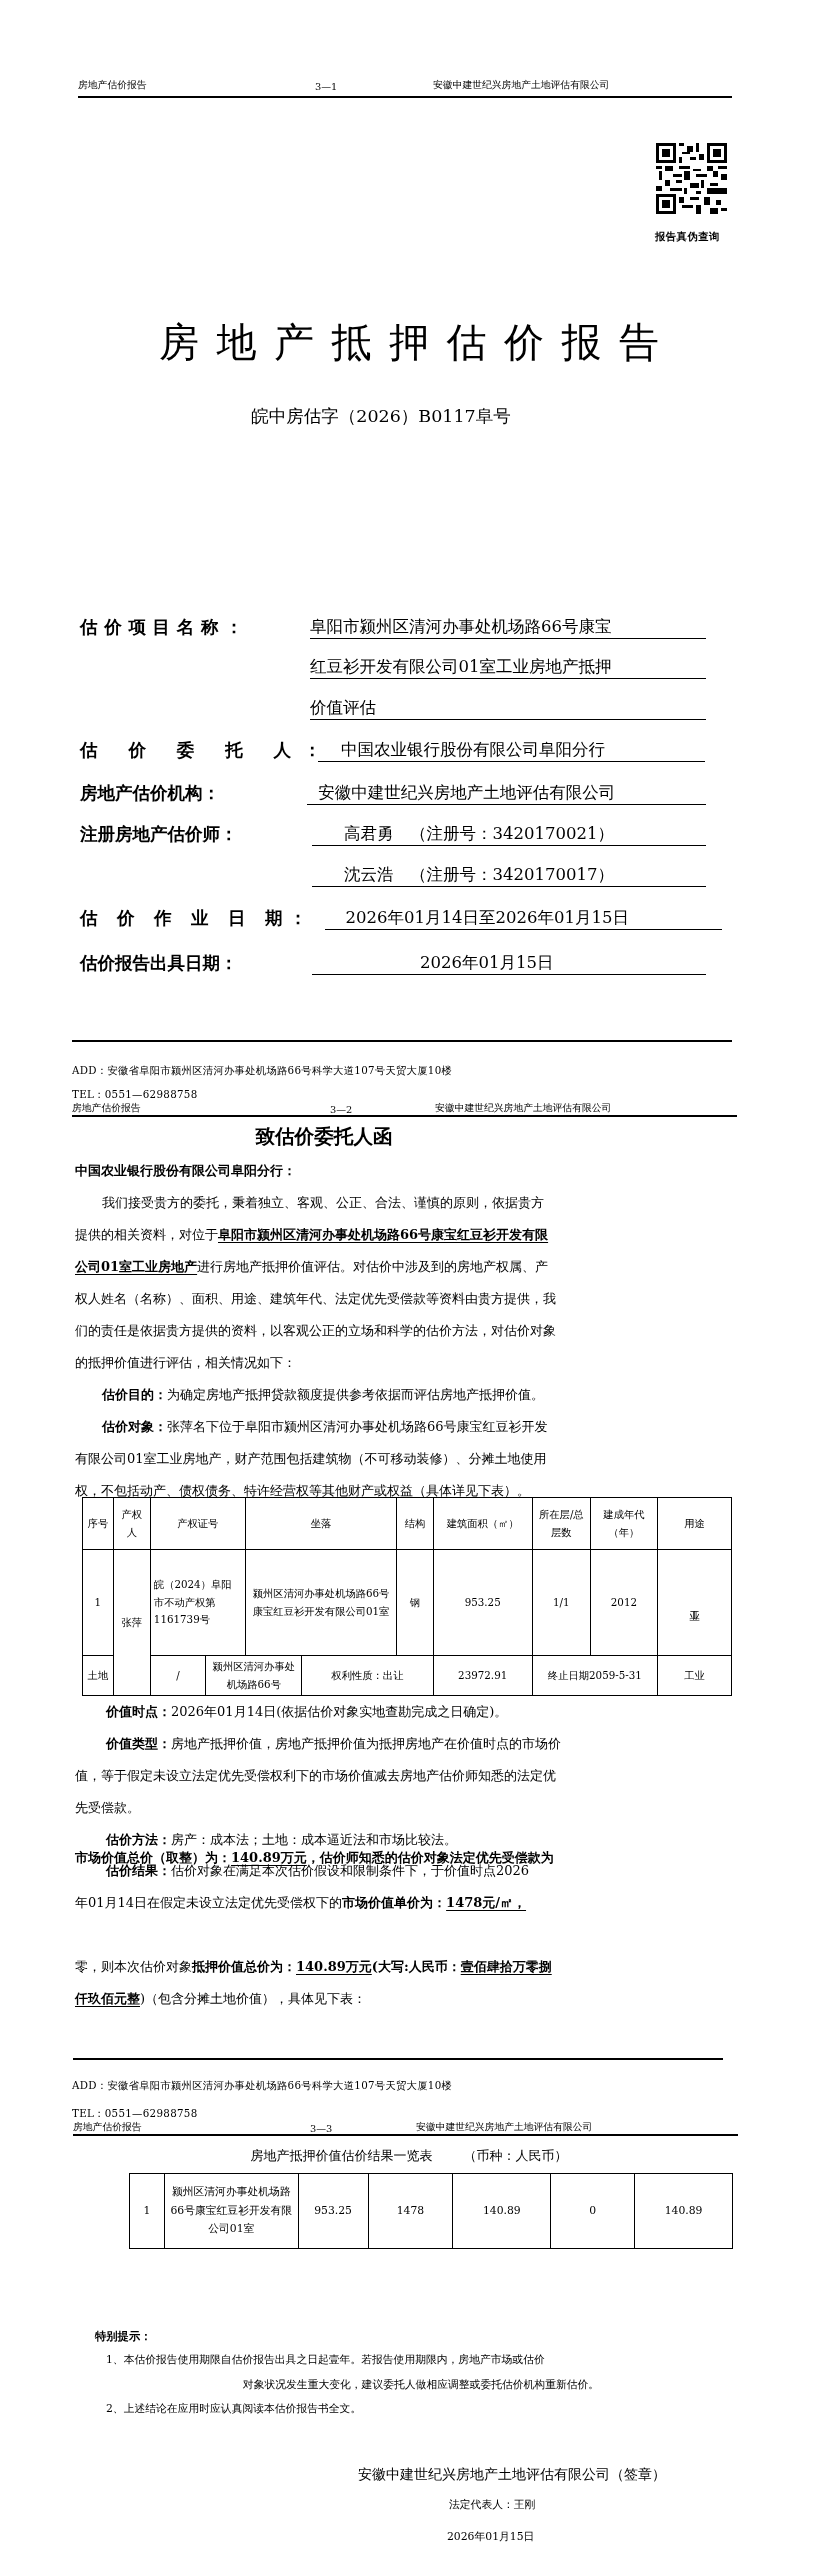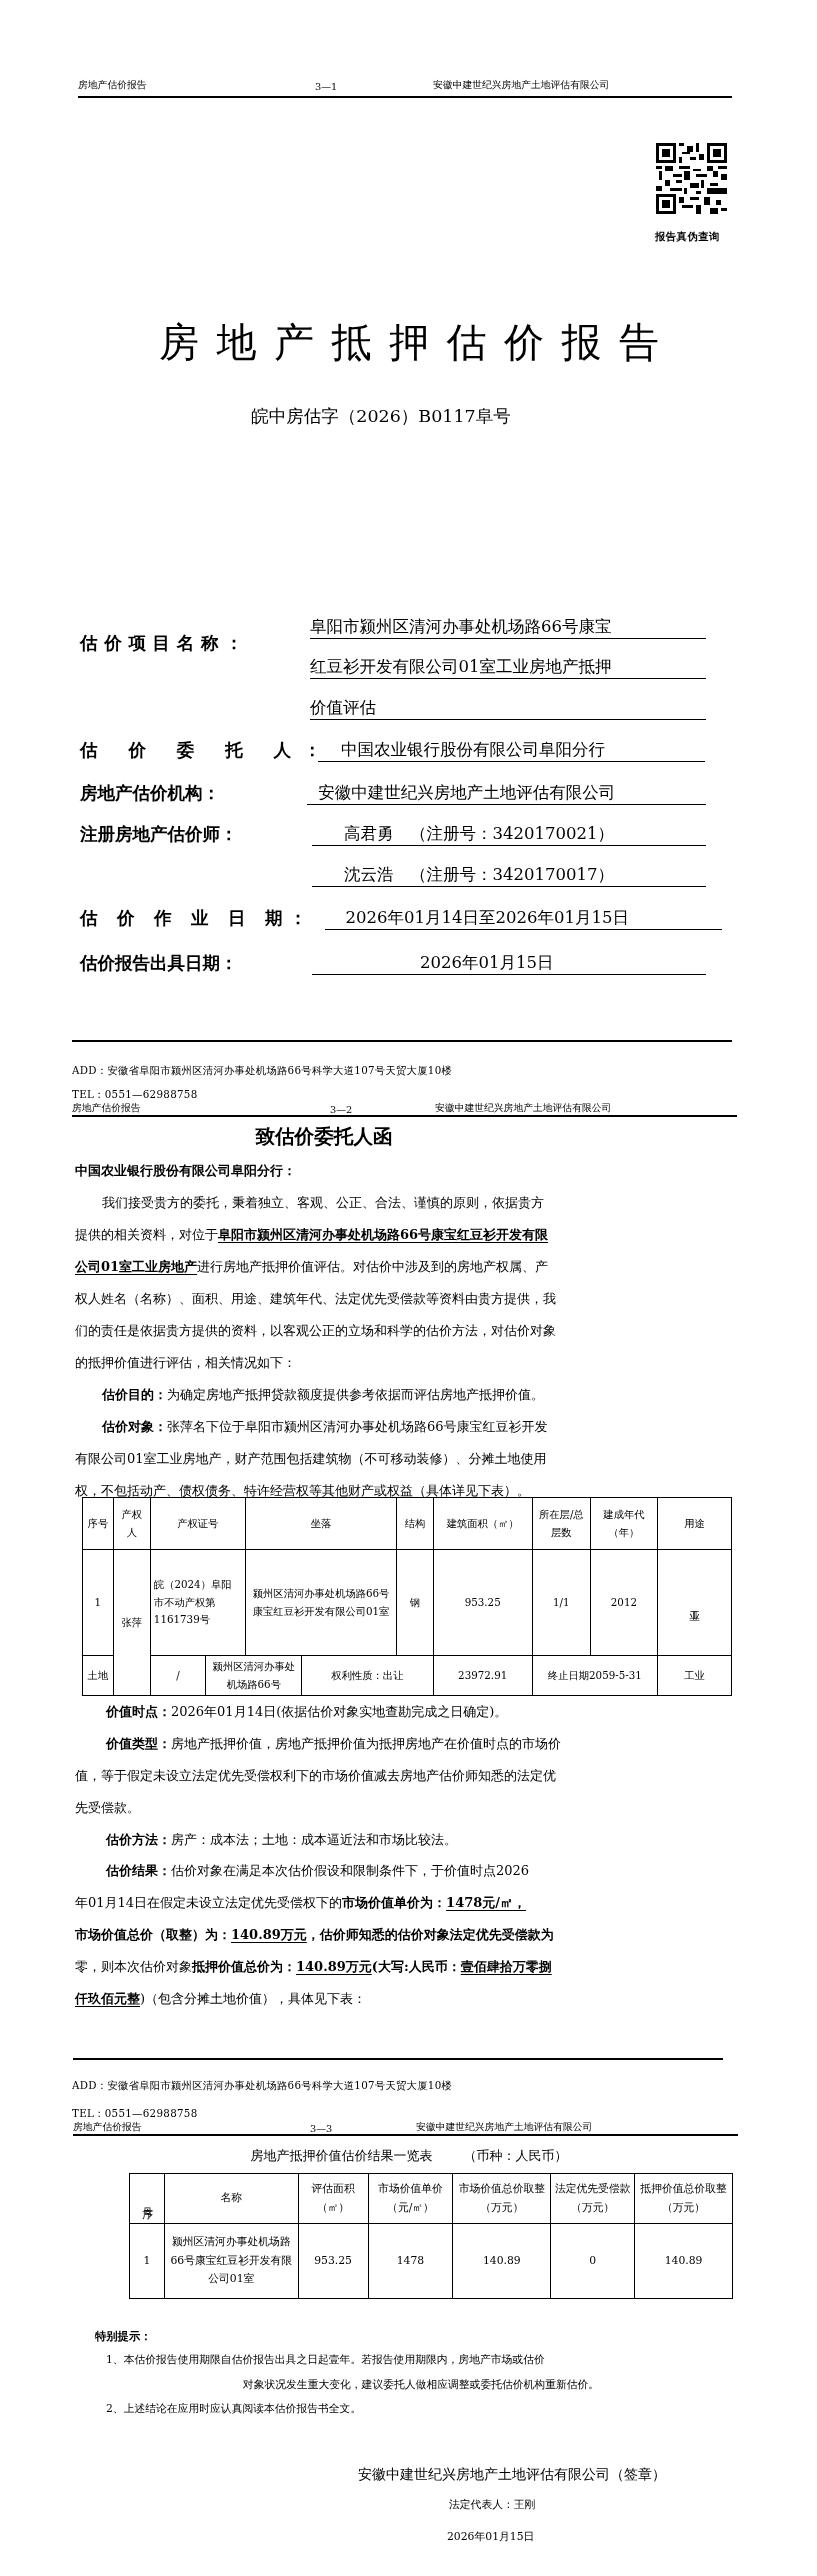--- a/index.html
+++ b/index.html
@@ -95,21 +95,21 @@
       <rect x="14" y="22" width="2" height="3"></rect>
       <rect x="19" y="23" width="3" height="2"></rect>
       <rect x="23" y="23" width="2" height="1"></rect>
   </g>
 </svg>
 <div class="qr-cap">报告真伪查询</div>
 
 <div class="main-title">房地产抵押估价报告</div>
 <div class="report-no">皖中房估字（2026）B0117阜号</div>
 
-<div class="info-row" style="top:615px;margin-top:16px;">
+<div class="info-row" style="top:615px;">
   <span class="info-label spaced">估价项目名称：</span>
 </div>
 <div class="info-val" style="top:615px;">阜阳市颍州区清河办事处机场路66号康宝</div>
 <div class="info-val" style="top:655px;">红豆衫开发有限公司01室工业房地产抵押</div>
 <div class="info-val" style="top:696px;">价值评估</div>
 
 <div class="info-row" style="top:738px;">
   <span class="info-label spaced-wide">估 价 委 托 人：</span>
 </div>
 <div class="info-val" style="top:738px; left:318px; width:387px; padding-left:23px;">中国农业银行股份有限公司阜阳分行</div>
@@ -212,21 +212,21 @@
 
 <div class="p" style="top:1703px; padding-left:31px;"><span class="b">价值时点：</span><span>2026年01月14日(依据估价对象实地查勘完成之日确定)。</span></div>
 <div class="p" style="top:1735px; padding-left:31px;"><span class="b">价值类型：</span><span>房地产抵押价值，房地产抵押价值为抵押房地产在价值时点的市场价</span></div>
 <div class="p" style="top:1767px;">值，等于假定未设立法定优先受偿权利下的市场价值减去房地产估价师知悉的法定优</div>
 <div class="p" style="top:1799px;">先受偿款。</div>
 
 <div class="p" style="top:1831px; padding-left:31px;"><span class="b">估价方法：</span><span>房产：成本法；土地：成本逼近法和市场比较法。</span></div>
 
 <div class="p" style="top:1862px; padding-left:31px;"><span class="b">估价结果：</span><span>估价对象在满足本次估价假设和限制条件下，于价值时点2026</span></div>
 <div class="p" style="top:1894px;"><span>年01月14日在假定未设立法定优先受偿权下的</span><span class="b">市场价值单价为：</span><span class="b u">1478元/㎡，</span></div>
-<div class="p" style="top:1926px;"><span class="b">市场价值总价（取整）为：</span><span class="b u">140.89万元</span><span class="b">，估价师知悉的估价对象法定优先受偿款为</span></div>
+<div class="p" style="top:1849px;"><span class="b">市场价值总价（取整）为：</span><span class="b u">140.89万元</span><span class="b">，估价师知悉的估价对象法定优先受偿款为</span></div>
 <div class="p" style="top:1958px;"><span>零，则本次估价对象</span><span class="b">抵押价值总价为：</span><span class="b u">140.89万元</span><span class="b">(大写:人民币：</span><span class="b u">壹佰肆拾万零捌</span></div>
 <div class="p" style="top:1990px;"><span class="b u">仟玖佰元整</span><span>)（包含分摊土地价值），具体见下表：</span></div>
 
 <div class="rule-bold" style="top:2058px; left:73px; width:650px;"></div>
 <div class="addr" style="top:2079px;">ADD：安徽省阜阳市颍州区清河办事处机场路66号科学大道107号天贸大厦10楼</div>
 <div class="addr" style="top:2107px;">TEL：0551—62988758</div>
 
 <div class="hdr" style="top:2115px; left:73px; width:665px;">
   <span class="l" style="bottom:2.1px;">房地产估价报告</span>
   <span class="c" style="left:237px; bottom:2.1px;">3—3</span>
@@ -242,29 +242,20 @@
   <colgroup>
     <col style="width:35px">
       <col style="width:134px">
       <col style="width:70px">
       <col style="width:85px">
       <col style="width:98px">
       <col style="width:84px">
       <col style="width:98px">
   </colgroup>
   <tbody>
-      <tr style="height:50px;">
-    <td style="writing-mode:vertical-rl;">序号</td>
-    <td>名称</td>
-    <td>评估面积（㎡）</td>
-    <td>市场价值单价（元/㎡）</td>
-    <td>市场价值总价取整（万元）</td>
-    <td>法定优先受偿款（万元）</td>
-    <td>抵押价值总价取整（万元）</td>
-  </tr>
   <tr style="height:75px;">
     <td>1</td>
     <td>颍州区清河办事处机场路66号康宝红豆衫开发有限公司01室</td>
     <td>953.25</td>
     <td>1478</td>
     <td>140.89</td>
     <td>0</td>
     <td>140.89</td>
   </tr>
 </tbody>

